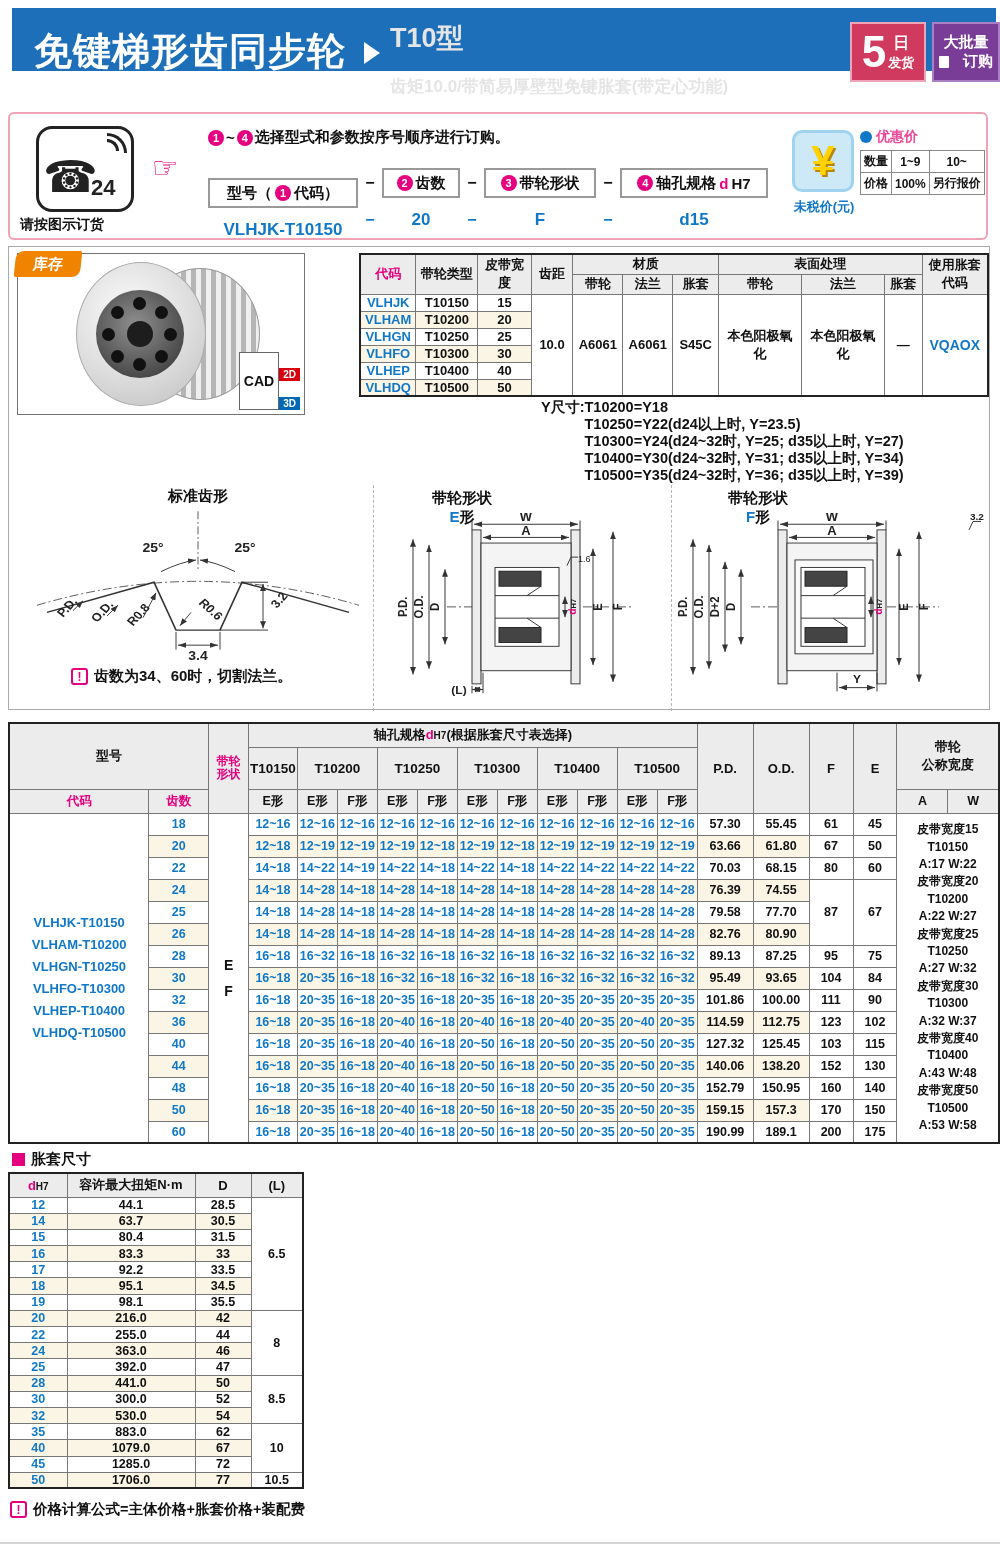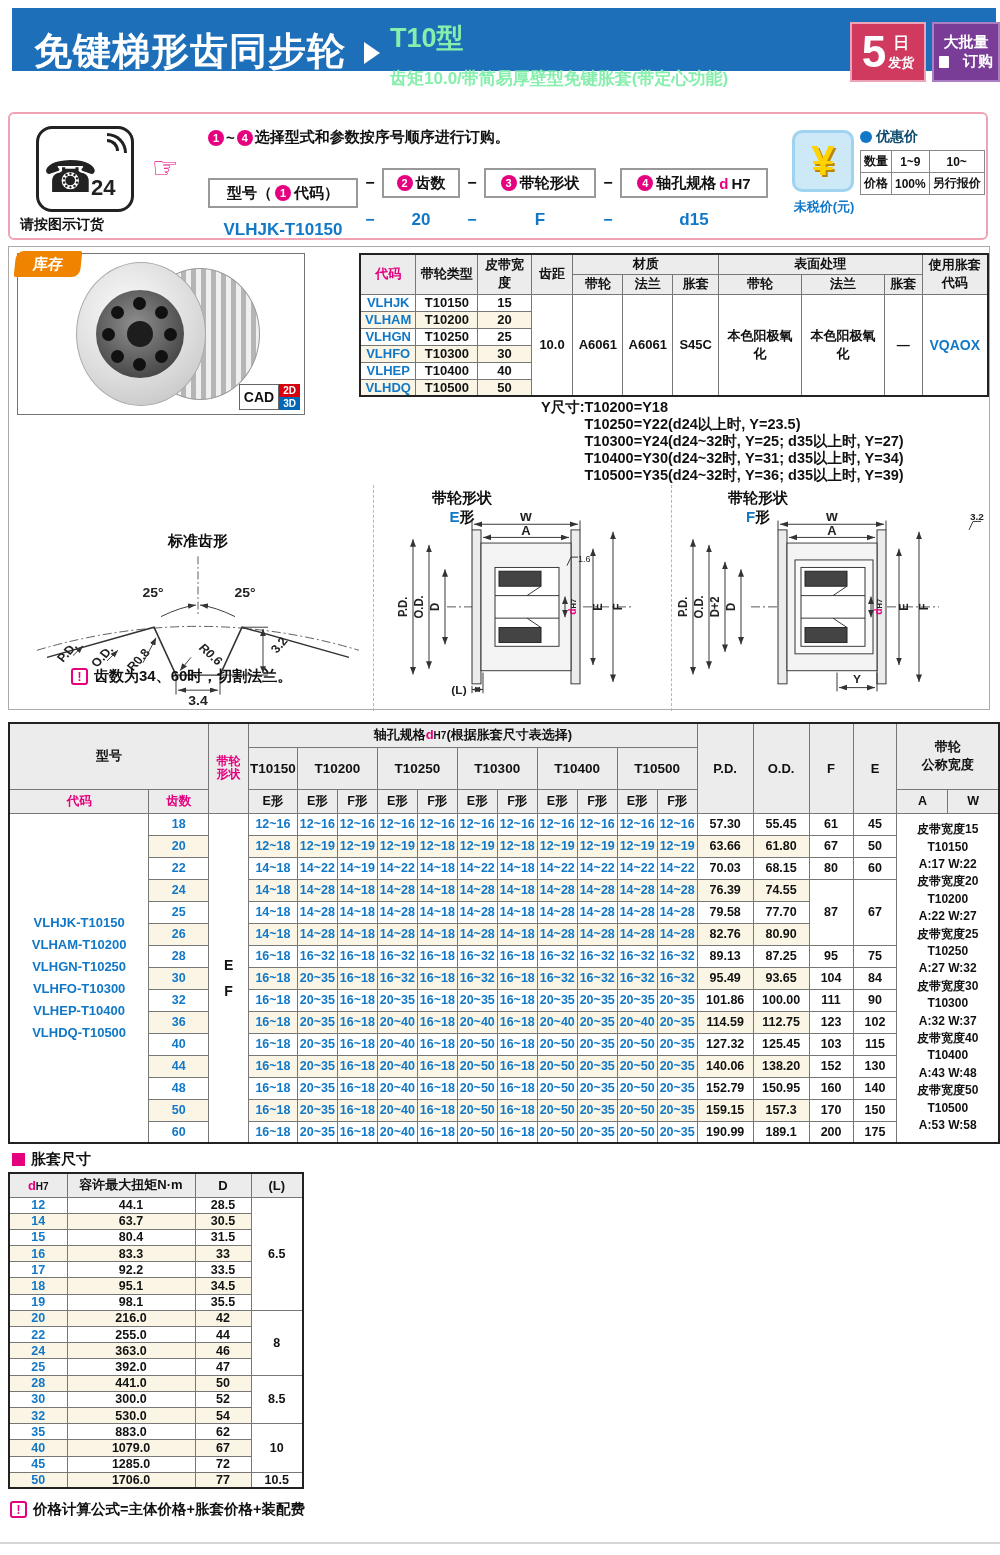--- a/index.html
+++ b/index.html
@@ -7,23 +7,23 @@
          font-family:"Liberation Sans","DejaVu Sans",sans-serif; color:#111; }
   .abs { position:absolute; }
   .mag { color:#e4007f; }
   .blue { color:#1178c8; }
 
   
   #hdr { left:12px; top:8px; width:984px; height:63px; background:#1c6fb8; }
   #hdr-title { position:absolute; left:22px; top:18px; color:#fff; font-weight:bold; font-size:38px; letter-spacing:1px; }
   #hdr-arrow { position:absolute; left:352px; top:34px; width:0; height:0;
                border-left:16px solid #fff; border-top:11px solid transparent; border-bottom:11px solid transparent; }
-  #hdr-right { position:absolute; left:378px; top:12px; color:#86efac; }
+  #hdr-right { position:absolute; left:378px; top:12px; color:#e5e5e5; }
   #hdr-series { font-size:27px; font-weight:bold; }
-  #hdr-sub { font-size:17px; font-weight:bold; margin-top:11px; }
+  #hdr-sub { font-size:17px; font-weight:bold; margin-top:19px; }
   .badge { position:absolute; top:14px; height:60px; color:#fff; display:flex; align-items:center; justify-content:center; }
   #b-ship { left:838px; width:76px; background:#cf3a5e; border:2px solid #eda4b8; }
   #b-ship .n5 { font-size:44px; font-weight:bold; line-height:0.9; }
   #b-ship .col { margin-left:2px; text-align:center; }
   #b-ship .d1 { font-size:16px; font-weight:bold; }
   #b-ship .d2 { font-size:13px; font-weight:bold; }
   #b-bulk { left:920px; width:68px; background:#7a3d97; border:2px solid #ab7fc4; flex-direction:column; }
   #b-bulk .l1 { font-size:15px; font-weight:bold; }
   #b-bulk .l2 { font-size:15px; font-weight:bold; display:flex; align-items:center; gap:14px; }
   .doc-ico { display:inline-block; width:10px; height:12px; background:#fff; border-radius:1px; }
@@ -47,60 +47,60 @@
   .w1 { width:150px;margin-top:20px; } .w2 { width:78px; } .w3 { width:112px; } .w4 { width:148px; }
   .odash { width:24px; text-align:center; font-weight:bold; font-size:16px; }
   #example { position:absolute; left:198px; top:86px; display:flex; align-items:center;
              color:#1178c8; font-size:17px; font-weight:bold; }
   #example .cell { text-align:center; }
   #yen { position:absolute; left:782px; top:16px; width:62px; height:62px; background:#cde9f7; border:3px solid #9fd3f0;
          border-radius:10px; display:flex; align-items:center; justify-content:center; }
   #yen span { font-size:42px; font-weight:bold; color:#ffd200; text-shadow:2px 2px 0 #b8860b; }
   #yen-cap { position:absolute; left:766px; top:84px; width:96px; text-align:center; color:#1178c8; font-size:13px; font-weight:bold; }
   #sale { position:absolute; left:850px; top:14px; }
-  #sale .t { display:flex; align-items:center; gap:4px; font-size:14px; font-weight:bold; color:#0c4a6e; }
+  #sale .t { display:flex; align-items:center; gap:4px; font-size:14px; font-weight:bold; color:#ec4899; }
   .dot { display:inline-block; width:12px; height:12px; border-radius:50%; background:#1178c8; }
   #sale table { border-collapse:collapse; margin-top:4px; }
   #sale td { border:1px solid #888; font-size:12px; font-weight:bold; text-align:center; padding:2px 3px; }
 
   
   #main { left:8px; top:246px; width:982px; height:464px; border:1px solid #aaa; background:#fff; }
   #stock { position:absolute; left:6px; top:4px; width:66px; height:26px; background:#f08300; color:#fff;
            font-size:15px; font-weight:bold; display:flex; align-items:center; justify-content:center;
            border-radius:8px 2px 8px 2px; transform:skewX(-6deg); z-index:3; }
   #photo { position:absolute; left:8px; top:6px; width:288px; height:162px; border:1px solid #737373; overflow:hidden; }
   .p-rim { position:absolute; left:122px; top:14px; width:120px; height:132px; border-radius:50%; border:1px solid #999;
            background:repeating-linear-gradient(90deg,#b5b5b5 0 5px,#efefef 5px 10px); }
   .p-flange { position:absolute; left:58px; top:8px; width:130px; height:144px; border-radius:50%; border:1px solid #aaa;
               background:radial-gradient(circle at 40% 35%, #fbfbfb, #dcdcdc 55%, #bdbdbd); }
   .p-hub { position:absolute; left:78px; top:36px; width:88px; height:88px; border-radius:50%;
            background:radial-gradient(circle at 45% 40%, #909090, #474747 75%); }
   .scr { position:absolute; width:13px; height:13px; border-radius:50%; background:#111; }
   .p-bore { position:absolute; left:109px; top:67px; width:26px; height:26px; border-radius:50%; background:#1d1d1d; }
   #cad { position:absolute; right:4px; bottom:4px; display:flex; align-items:stretch; }
   #cad .c1 { background:#fff; border:1px solid #666; font-size:14px; font-weight:bold; padding:3px 4px; display:flex; align-items:center; }
-  #cad .c2 div { color:#fff; font-size:10px; font-weight:bold; padding:1px 4px; }
+  #cad .c2 div { color:#fff; font-size:10px; font-weight:bold; padding:1px 4px;margin-top:16px; }
   #cad .d2 { background:#d7000f; } #cad .d3 { background:#0068b7; }
 
   table.grid { border-collapse:collapse; }
   table.grid th, table.grid td { border:1px solid #777; text-align:center; vertical-align:middle; }
   table.grid th { background:#ececec; font-size:13px; }
   table.grid { border:2px solid #222; }
   tr.stripe td { background:#faf5e4; }
 
   #spec { position:absolute; left:350px; top:6px; }
   #spec th { height:20px; padding:0 2px; }
   #spec td { height:17px; font-size:13px; font-weight:bold; padding:0 2px; }
   #spec td.strong { font-size:14px; }
 
   #ynote { position:absolute; left:532px; top:152px; display:flex; font-size:14.5px; font-weight:bold; line-height:17px; }
   #ynote .lbl { white-space:nowrap; }
   #ynote .lines div { white-space:nowrap; }
 
-  .dr-title { text-align:center; font-size:15px; font-weight:bold;margin-top:45px; }
+  .dr-title { text-align:center; font-size:15px; font-weight:bold; }
   #tooth-blk { position:absolute; left:14px; top:240px; width:350px; }
   #e-blk { position:absolute; left:372px; top:240px; width:290px; }
   #f-blk { position:absolute; left:668px; top:240px; width:314px; }
   .sh-title { position:absolute; left:26px; top:2px; width:110px; text-align:center; font-size:15px; font-weight:bold; z-index:2; }
   .vdash { position:absolute; top:238px; height:226px; border-left:1px dashed #b5b5b5; }
   #note { position:absolute; left:62px; top:420px; display:flex; align-items:center; gap:6px; font-size:15px; font-weight:bold; }
   .nicon { display:inline-flex; width:17px; height:17px; border:2px solid #e4007f; border-radius:3px; color:#e4007f;
            font-weight:bold; font-size:12px; align-items:center; justify-content:center; }
   svg text { font-family:"Liberation Sans","DejaVu Sans",sans-serif; fill:#222; }
 

